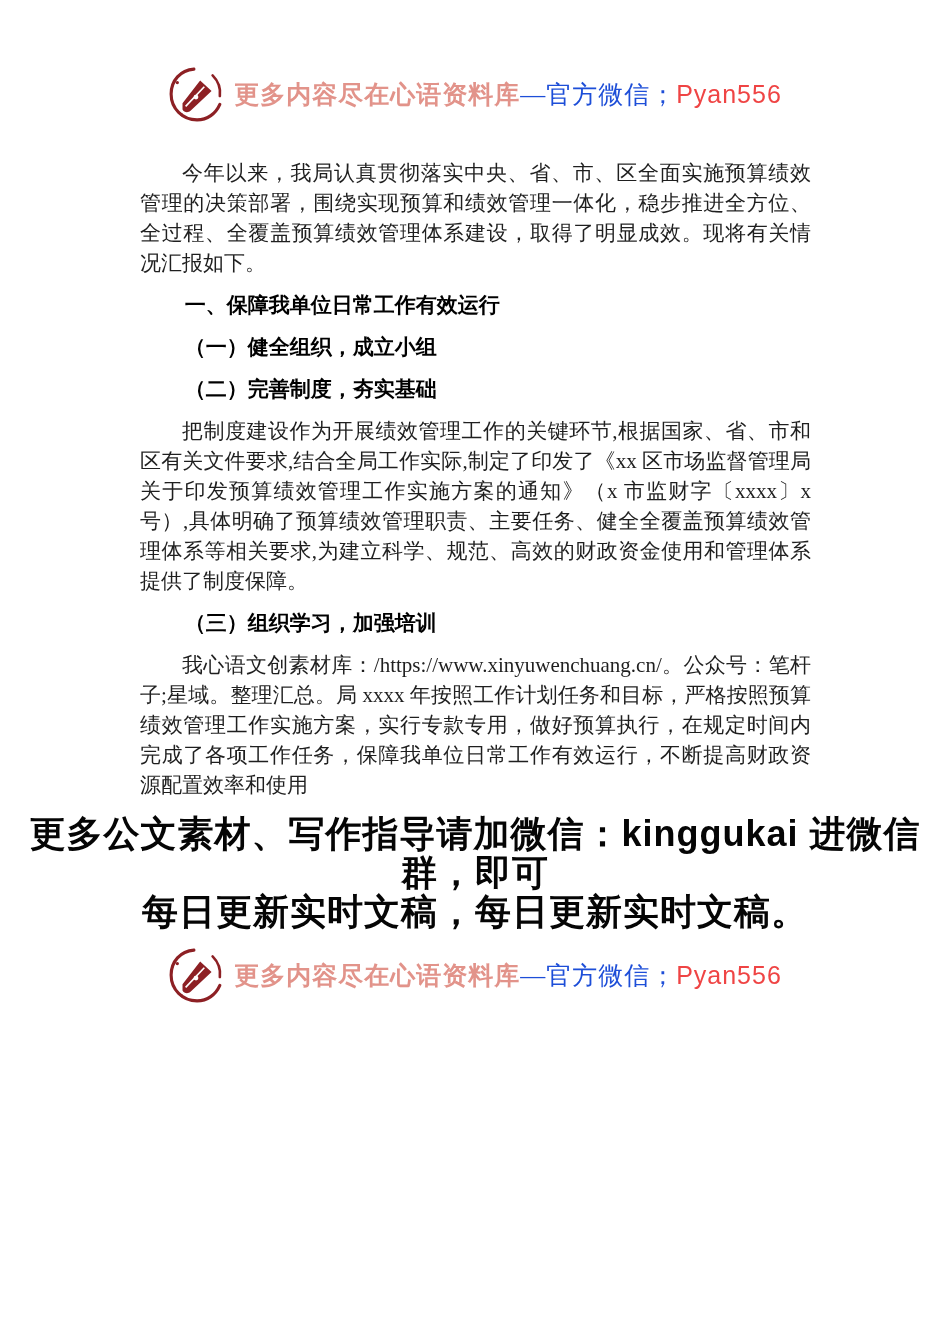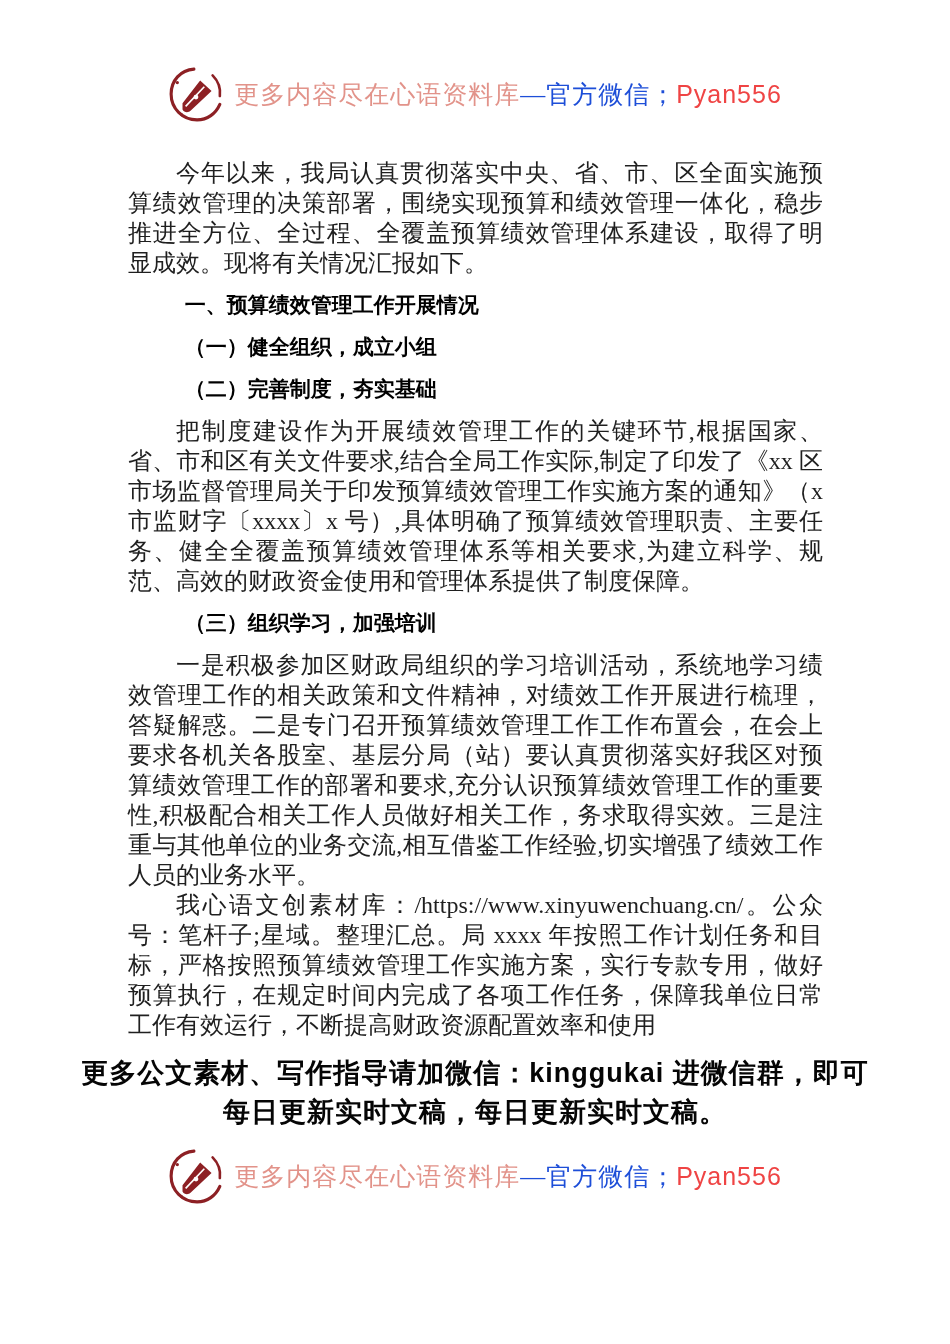--- a/index.html
+++ b/index.html
@@ -11,50 +11,50 @@
     font-family: "Liberation Serif", "DejaVu Serif", serif;
   }
   .banner {
     display: flex; align-items: center; justify-content: center;
     gap: 10px;
   }
   .banner-top { padding-top: 66px; }
   .banner-bottom { margin-top: 16px; }
   .logo { width: 56px; height: 56px; flex: 0 0 auto; }
   .banner-text { font-size: 25px; letter-spacing: 1px; white-space: nowrap; }
-  .t-main  { color: #e2938a; font-weight: 400; }
+  .t-main  { color: #e2938a; font-weight: 700; }
   .t-wechat{ color: #1d4ed8; font-family: "Liberation Serif","DejaVu Serif",serif; }
   .t-id    { color: #ef4444; font-family: "Liberation Sans","DejaVu Sans",sans-serif; }
   .doc {
     margin-top: 36px;
     padding: 0 127px 0 128px;
     color: #1f1f1f;
   }
   .p {
-    margin: 0;
-    font-size: 24px;
+    margin: 12px;
+    font-size: 21px;
     line-height: 30px;
     text-indent: 2em;
     text-align: justify;
   }
   .h {
     margin: 12px 0;
     font-family: "Liberation Sans", "DejaVu Sans", sans-serif;
     font-weight: 700;
     font-size: 21px;
     line-height: 30px;
     text-indent: 2.7em;
     color: #000;
   }
   .notice {
     margin-top: 14px;
     text-align: center;
     font-family: "Liberation Sans", "DejaVu Sans", sans-serif;
     font-weight: 900;
-    font-size: 27px;
+    font-size: 36px;
     line-height: 39px;
     color: #050505;
     letter-spacing: 1px;
   }
 </style>
 </head>
 <body>
 
 <div class="banner banner-top">
   <svg class="logo" viewBox="0 0 54 54">
@@ -66,26 +66,25 @@
     <circle cx="9" cy="16" r="1.6" fill="#8d2024"></circle>
     <circle cx="13" cy="47" r="1.4" fill="#8d2024"></circle>
   </svg>
   <div class="banner-text">
     <span class="t-main">更多内容尽在心语资料库</span><span class="t-wechat">—官方微信；</span><span class="t-id">Pyan556</span>
   </div>
 </div>
 
 <div class="doc">
   <p class="p">今年以来，我局认真贯彻落实中央、省、市、区全面实施预算绩效管理的决策部署，围绕实现预算和绩效管理一体化，稳步推进全方位、全过程、全覆盖预算绩效管理体系建设，取得了明显成效。现将有关情况汇报如下。</p>
-  <p class="h">一、预算绩效管理工作开展情况</p>
+  <p class="h">一、保障我单位日常工作有效运行</p>
   <p class="h">（一）健全组织，成立小组</p>
   <p class="h">（二）完善制度，夯实基础</p>
   <p class="p">把制度建设作为开展绩效管理工作的关键环节,根据国家、省、市和区有关文件要求,结合全局工作实际,制定了印发了《xx 区市场监督管理局关于印发预算绩效管理工作实施方案的通知》（x 市监财字〔xxxx〕x 号）,具体明确了预算绩效管理职责、主要任务、健全全覆盖预算绩效管理体系等相关要求,为建立科学、规范、高效的财政资金使用和管理体系提供了制度保障。</p>
   <p class="h">（三）组织学习，加强培训</p>
-  <p class="p">一是积极参加区财政局组织的学习培训活动，系统地学习绩效管理工作的相关政策和文件精神，对绩效工作开展进行梳理，答疑解惑。二是专门召开预算绩效管理工作工作布置会，在会上要求各机关各股室、基层分局（站）要认真贯彻落实好我区对预算绩效管理工作的部署和要求,充分认识预算绩效管理工作的重要性,积极配合相关工作人员做好相关工作，务求取得实效。三是注重与其他单位的业务交流,相互借鉴工作经验,切实增强了绩效工作人员的业务水平。</p>
   <p class="p">我心语文创素材库：/https://www.xinyuwenchuang.cn/。公众号：笔杆子;星域。整理汇总。局 xxxx 年按照工作计划任务和目标，严格按照预算绩效管理工作实施方案，实行专款专用，做好预算执行，在规定时间内完成了各项工作任务，保障我单位日常工作有效运行，不断提高财政资源配置效率和使用</p>
 </div>
 
 <div class="notice">
   <div>更多公文素材、写作指导请加微信：kinggukai 进微信群，即可</div>
   <div>每日更新实时文稿，每日更新实时文稿。</div>
 </div>
 
 <div class="banner banner-bottom">
   <svg class="logo" viewBox="0 0 54 54">

